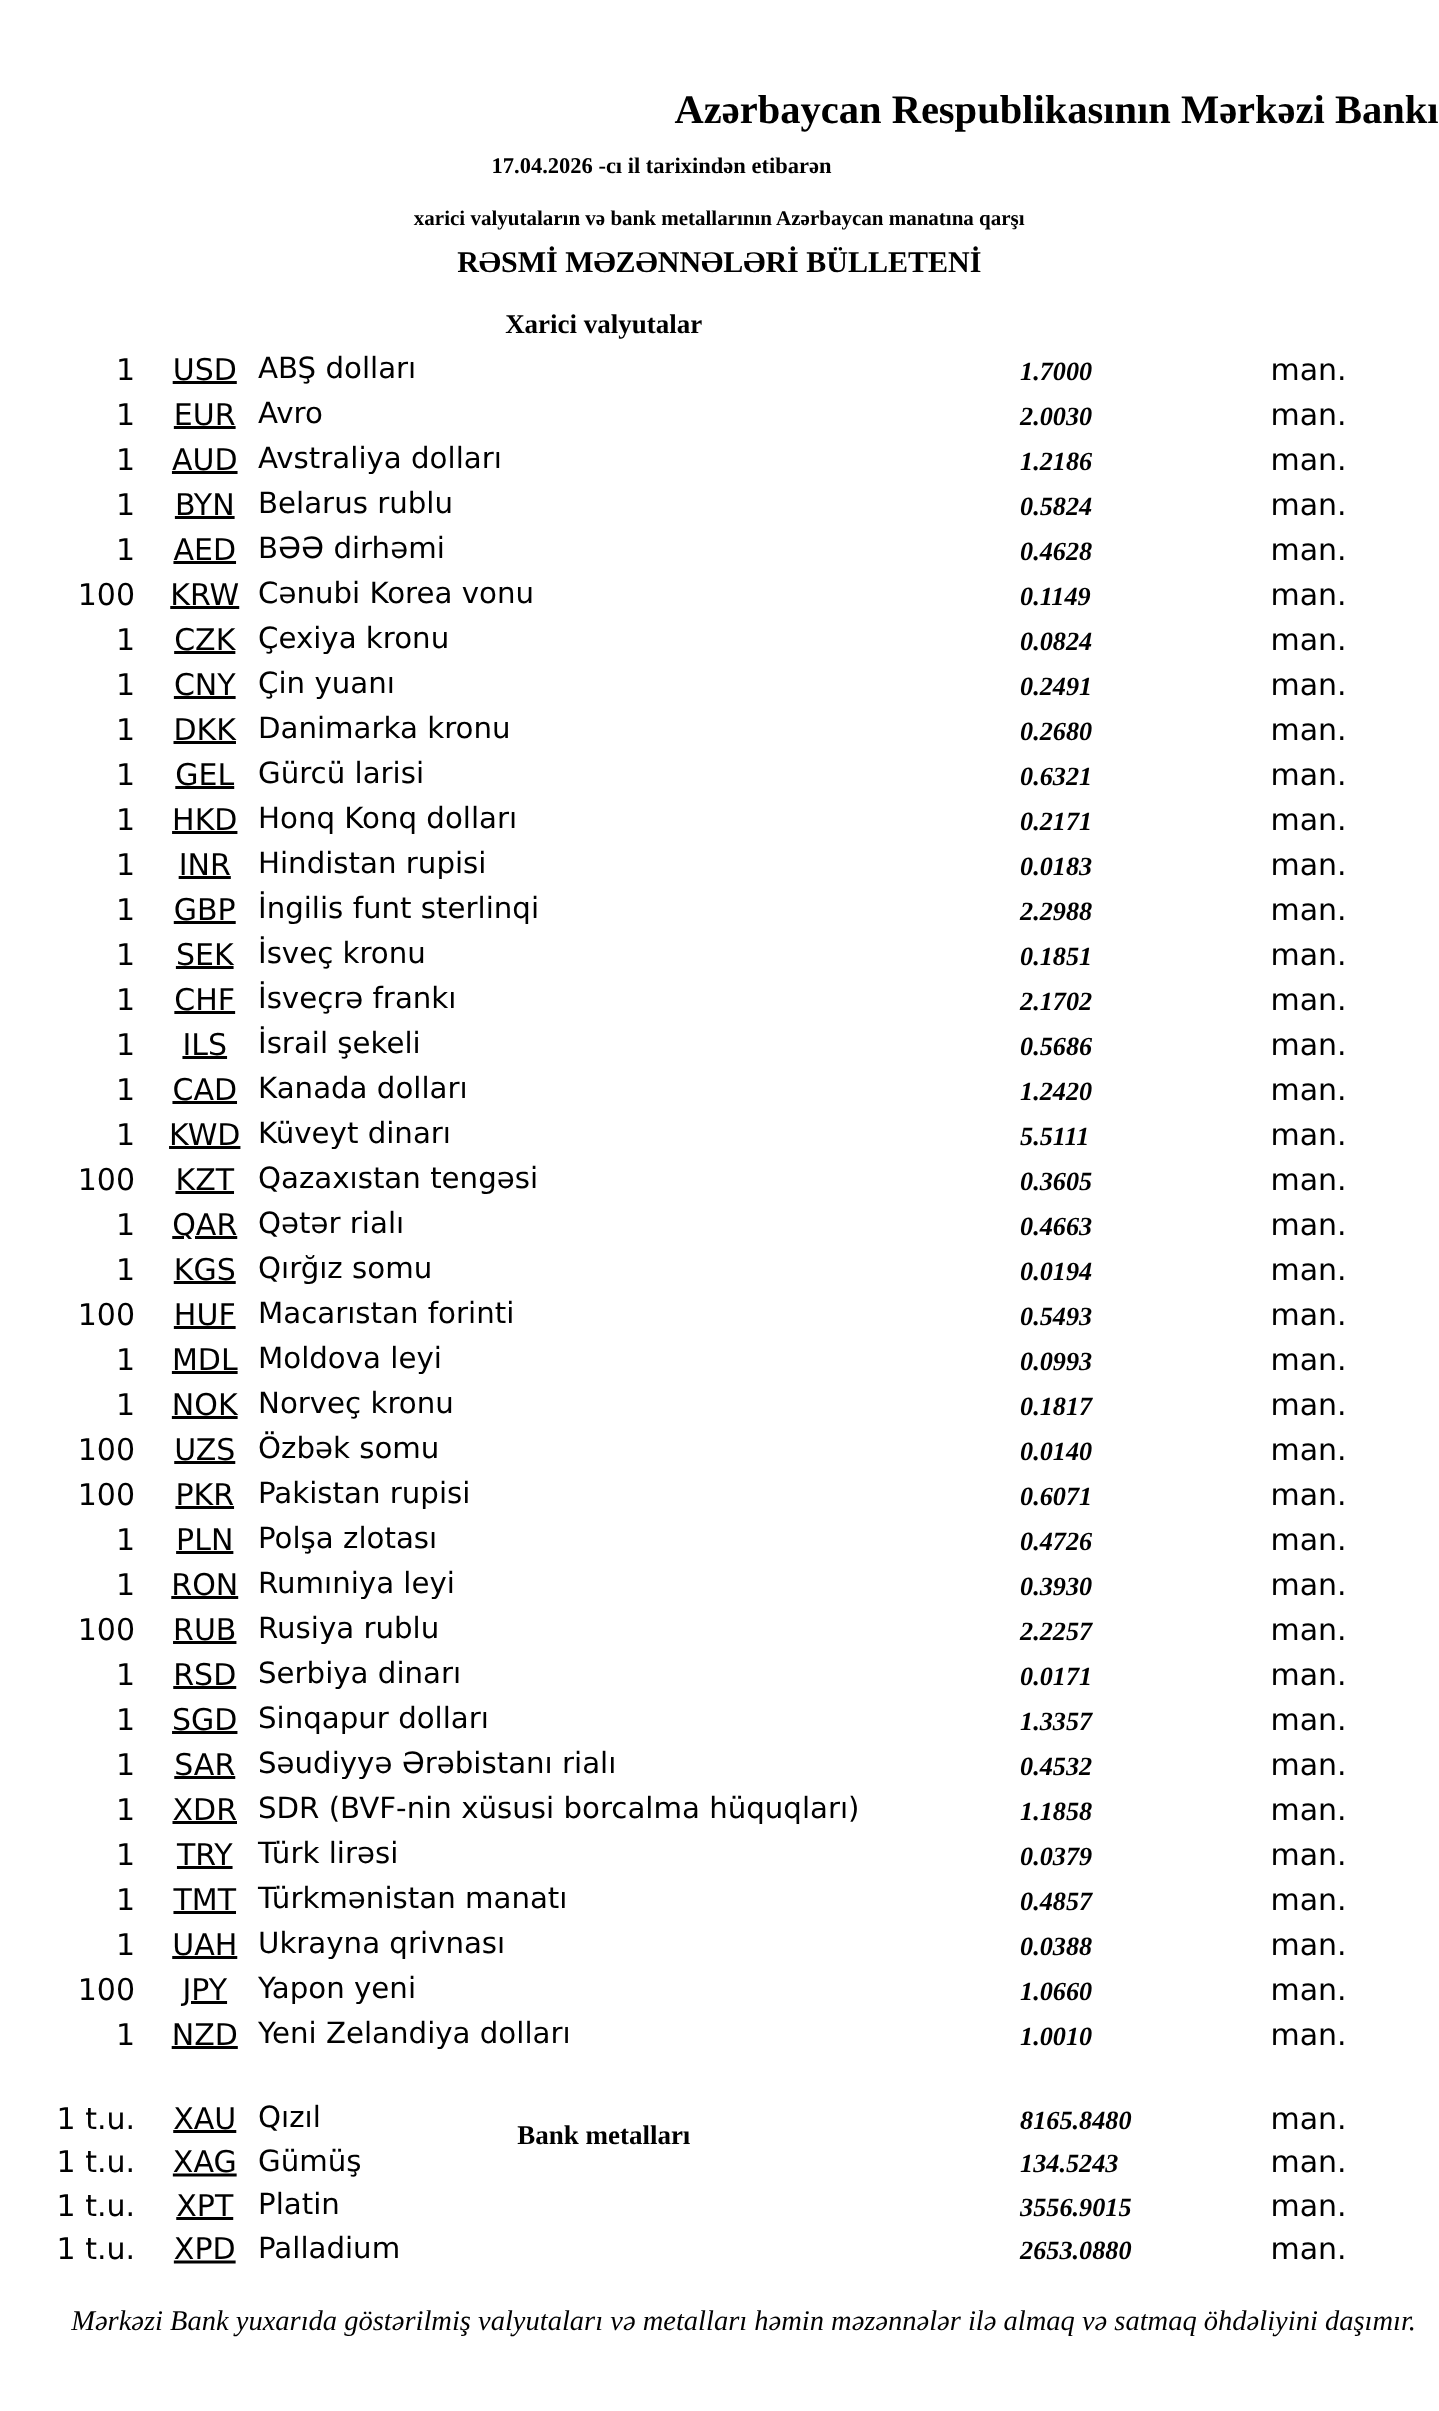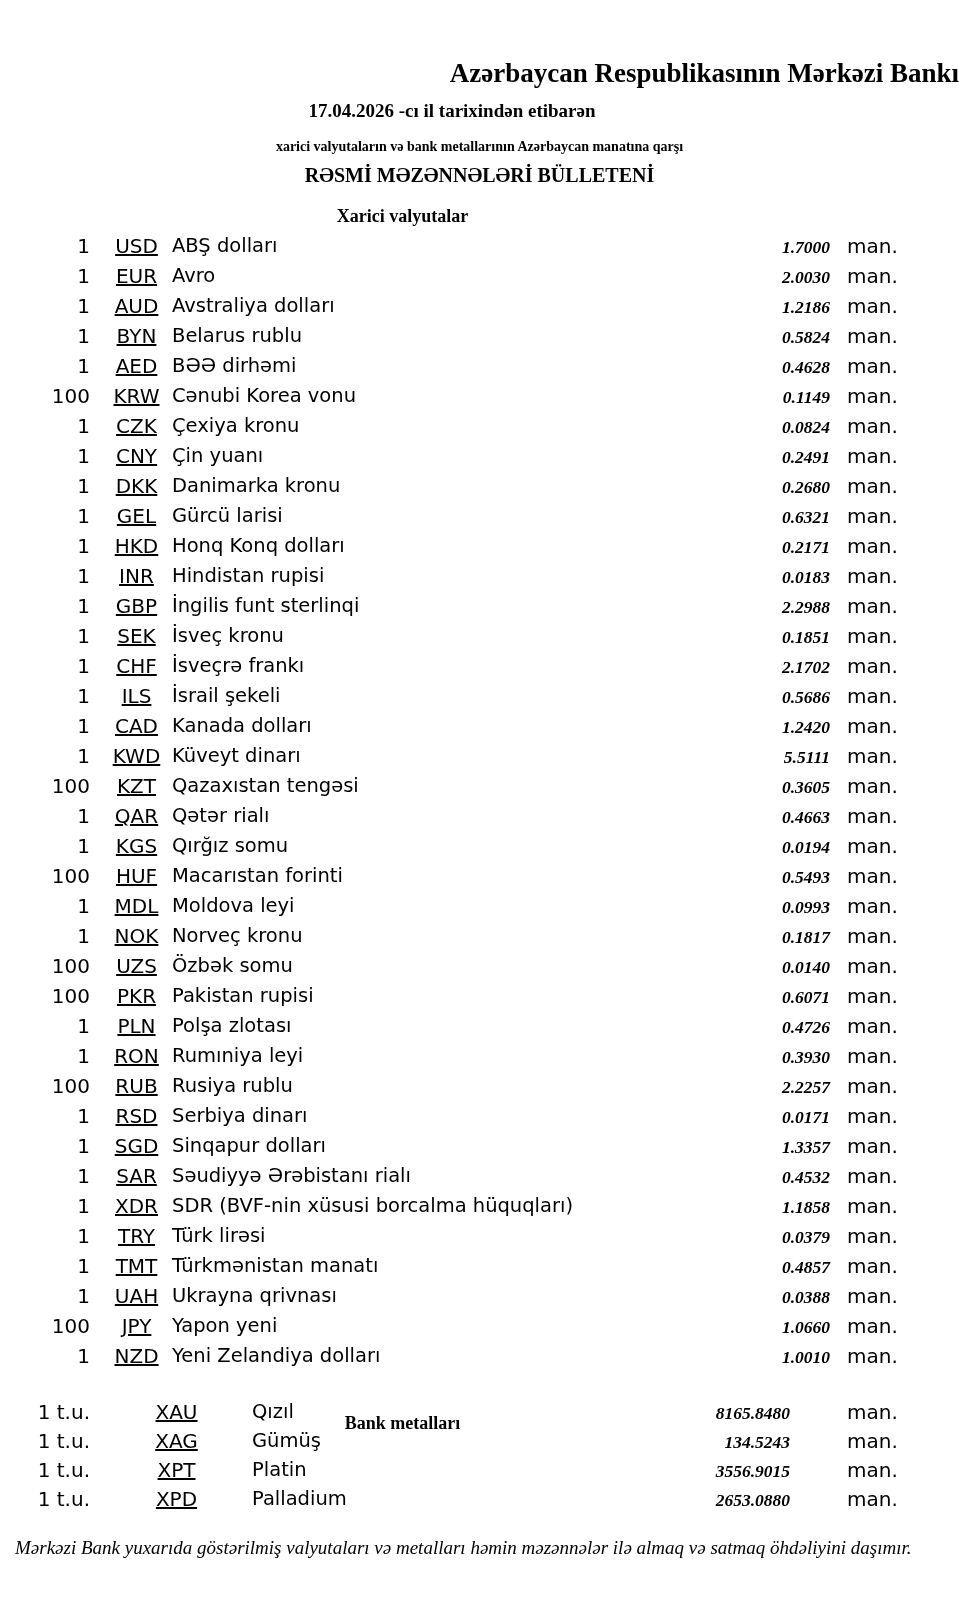--- a/index.html
+++ b/index.html
@@ -11,23 +11,23 @@
     color:#000000;
     font-family:"DejaVu Sans", sans-serif;
     overflow:hidden;
   }
   .doc-title{
     position:absolute; top:57px; left:0; width:959px;
     text-align:right; font-family:"Liberation Serif", serif;
     font-weight:bold; font-size:27px; line-height:32px;
   }
   .doc-date{
-    position:absolute; top:99px; left:11px; width:882px;
+    position:absolute; top:99px; left:0; width:882px;
     text-align:center; font-family:"Liberation Serif", serif;
-    font-weight:bold; font-size:19px; line-height:24px;
+    font-weight:bold; font-size:15px; line-height:24px;
   }
   .doc-sub1{
     position:absolute; top:135px; left:0; width:959px;
     text-align:center; font-family:"Liberation Serif", serif;
     font-weight:bold; font-size:14px; line-height:24px;
   }
   .doc-sub2{
     position:absolute; top:163px; left:0; width:959px;
     text-align:center; font-family:"Liberation Serif", serif;
     font-weight:bold; font-size:20px; line-height:24px;
@@ -39,33 +39,33 @@
   }
   .section-title.currencies{top:203px;}
   .section-title.metals{top:1367px;margin-top:43px;}
   .rate-table{position:absolute; left:0; width:959px;}
   .rate-table.currencies{top:232px;}
   .rate-table.metals{top:1398px;}
   .rate-row{
     display:flex; align-items:baseline;
     width:959px; line-height:29px; font-size:20px;
   }
-  .rate-table.metals .rate-row{line-height:28px;gap:40px;}
+  .rate-table.metals .rate-row{line-height:28px;}
   .col-qty{width:90px; text-align:right; flex:0 0 auto; white-space:nowrap;}
   .col-code{width:55px; margin-left:19px; text-align:center; flex:0 0 auto;text-decoration:underline;}
   .col-name{flex:1 1 auto; margin-left:8px; position:relative; top:-1px; font-size:19.5px; white-space:nowrap;}
   .col-rate{
-    width:150px; text-align:right; flex:0 0 auto;
+    width:150px; text-align:left; flex:0 0 auto;
     font-family:"Liberation Serif", serif; font-style:italic; font-weight:bold;
     font-size:17.5px; white-space:nowrap;
   }
   .col-man{width:129px; padding-left:17px; box-sizing:border-box; flex:0 0 auto;}
   .footer-note{
     position:absolute; top:1536px; left:15px; width:929px;
-    text-align:left; font-family:"Liberation Serif", serif;
+    text-align:right; font-family:"Liberation Serif", serif;
     font-style:italic; font-size:19px; line-height:24px;
   }
 </style>
 </head>
 <body>
 
 <div class="page">
 
   <div class="doc-title">Azərbaycan Respublikasının Mərkəzi Bankı</div>
   <div class="doc-date">17.04.2026 -cı il tarixindən etibarən</div>

